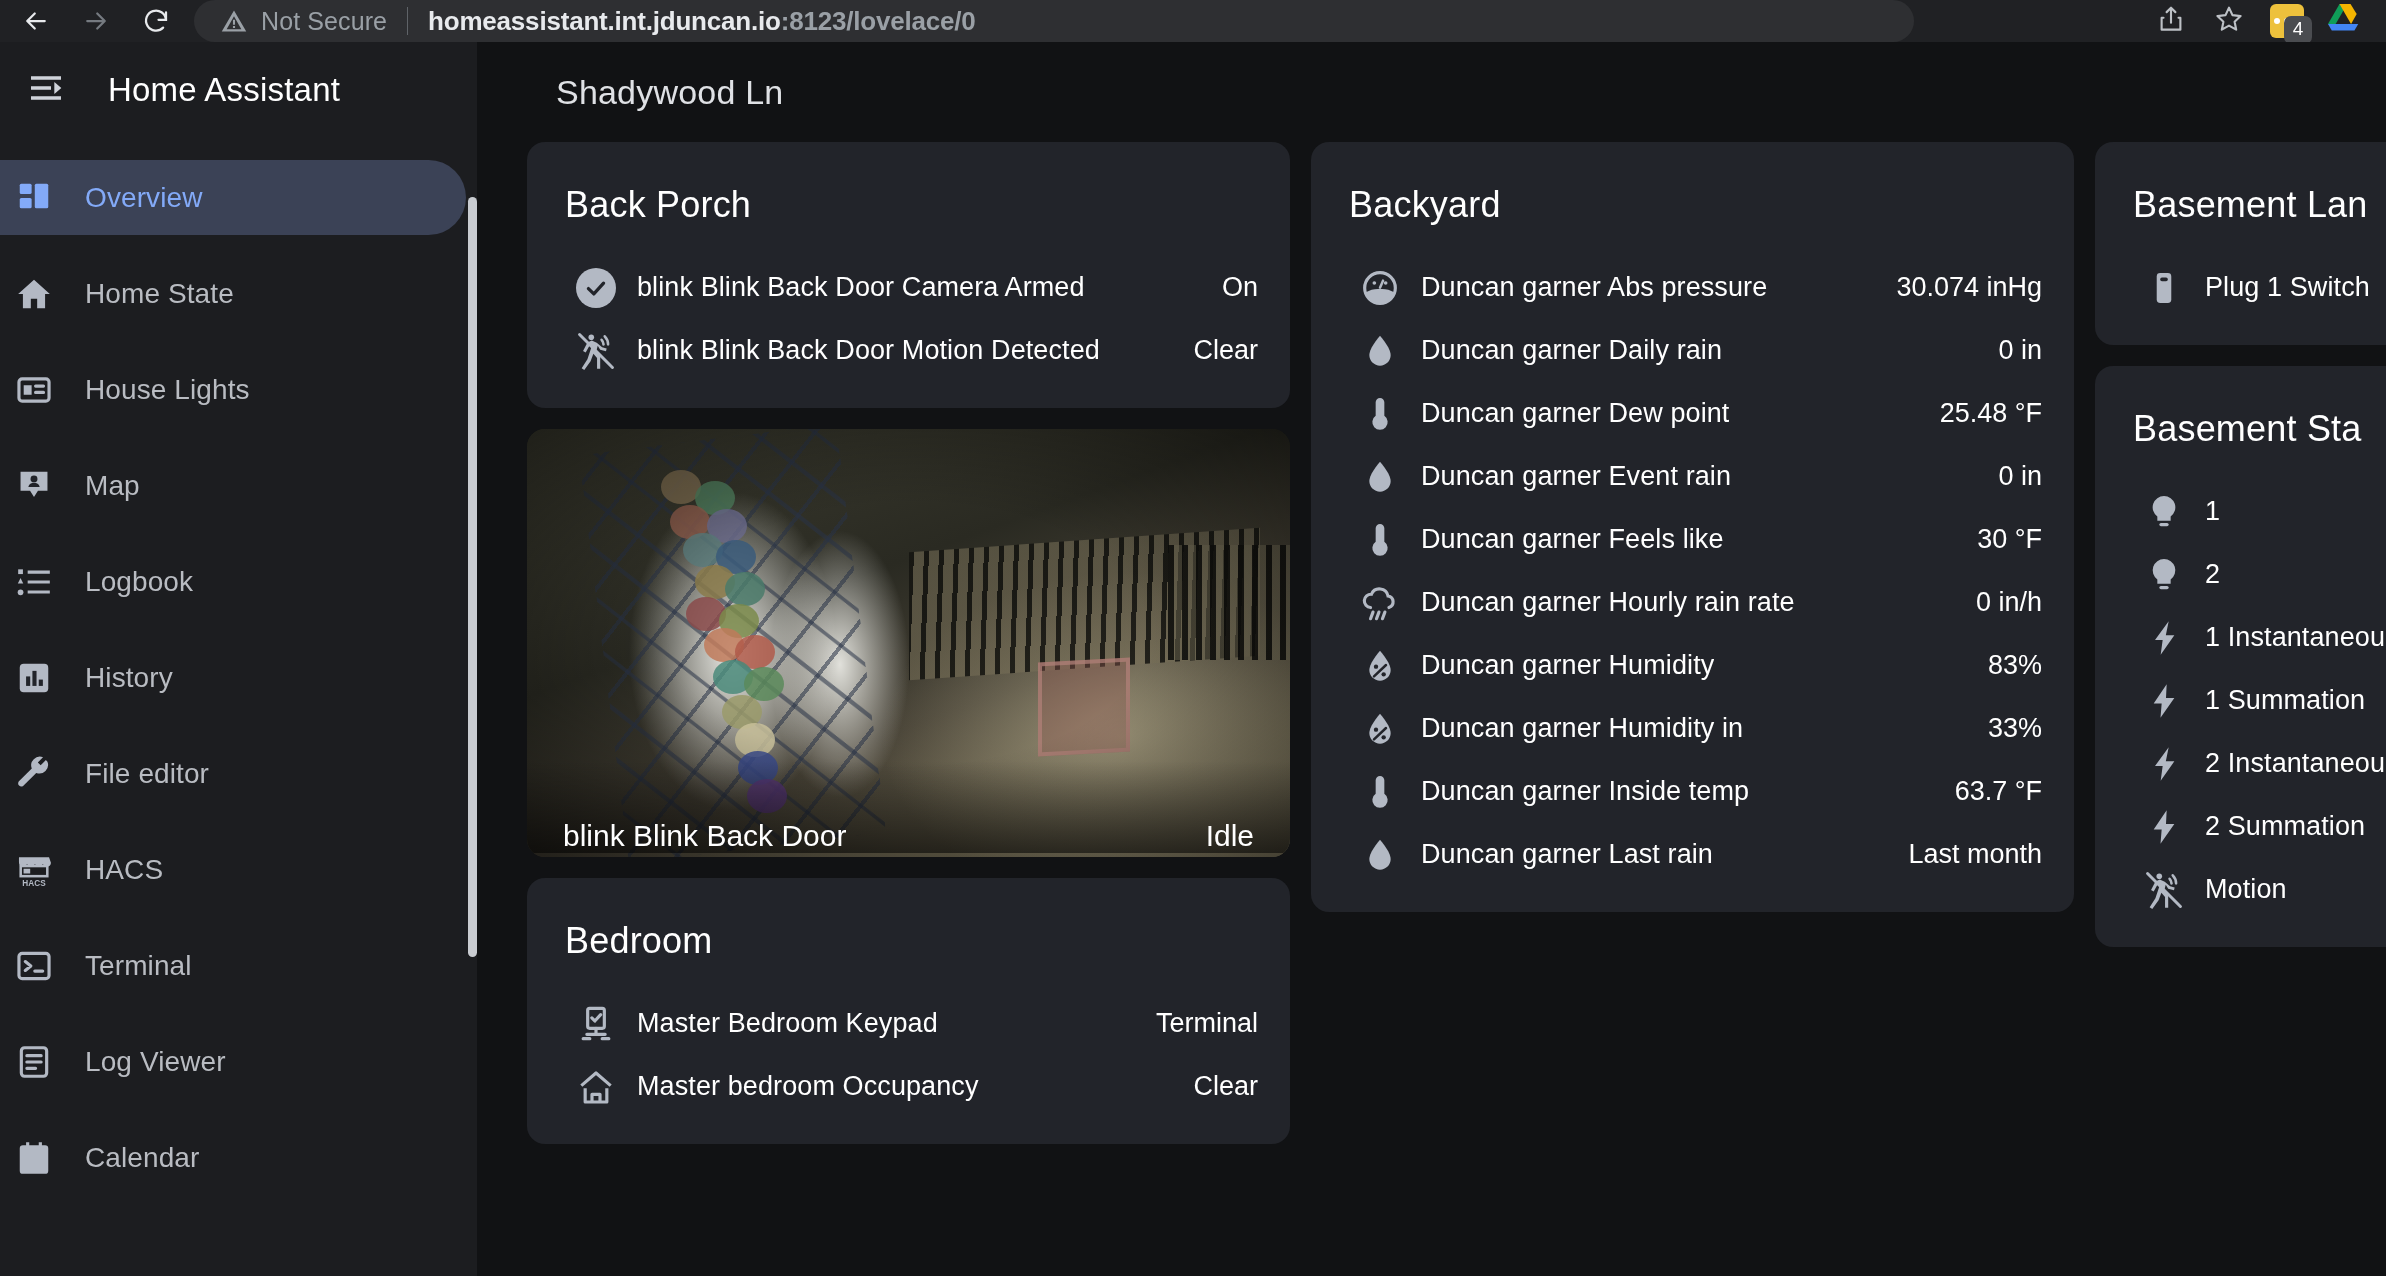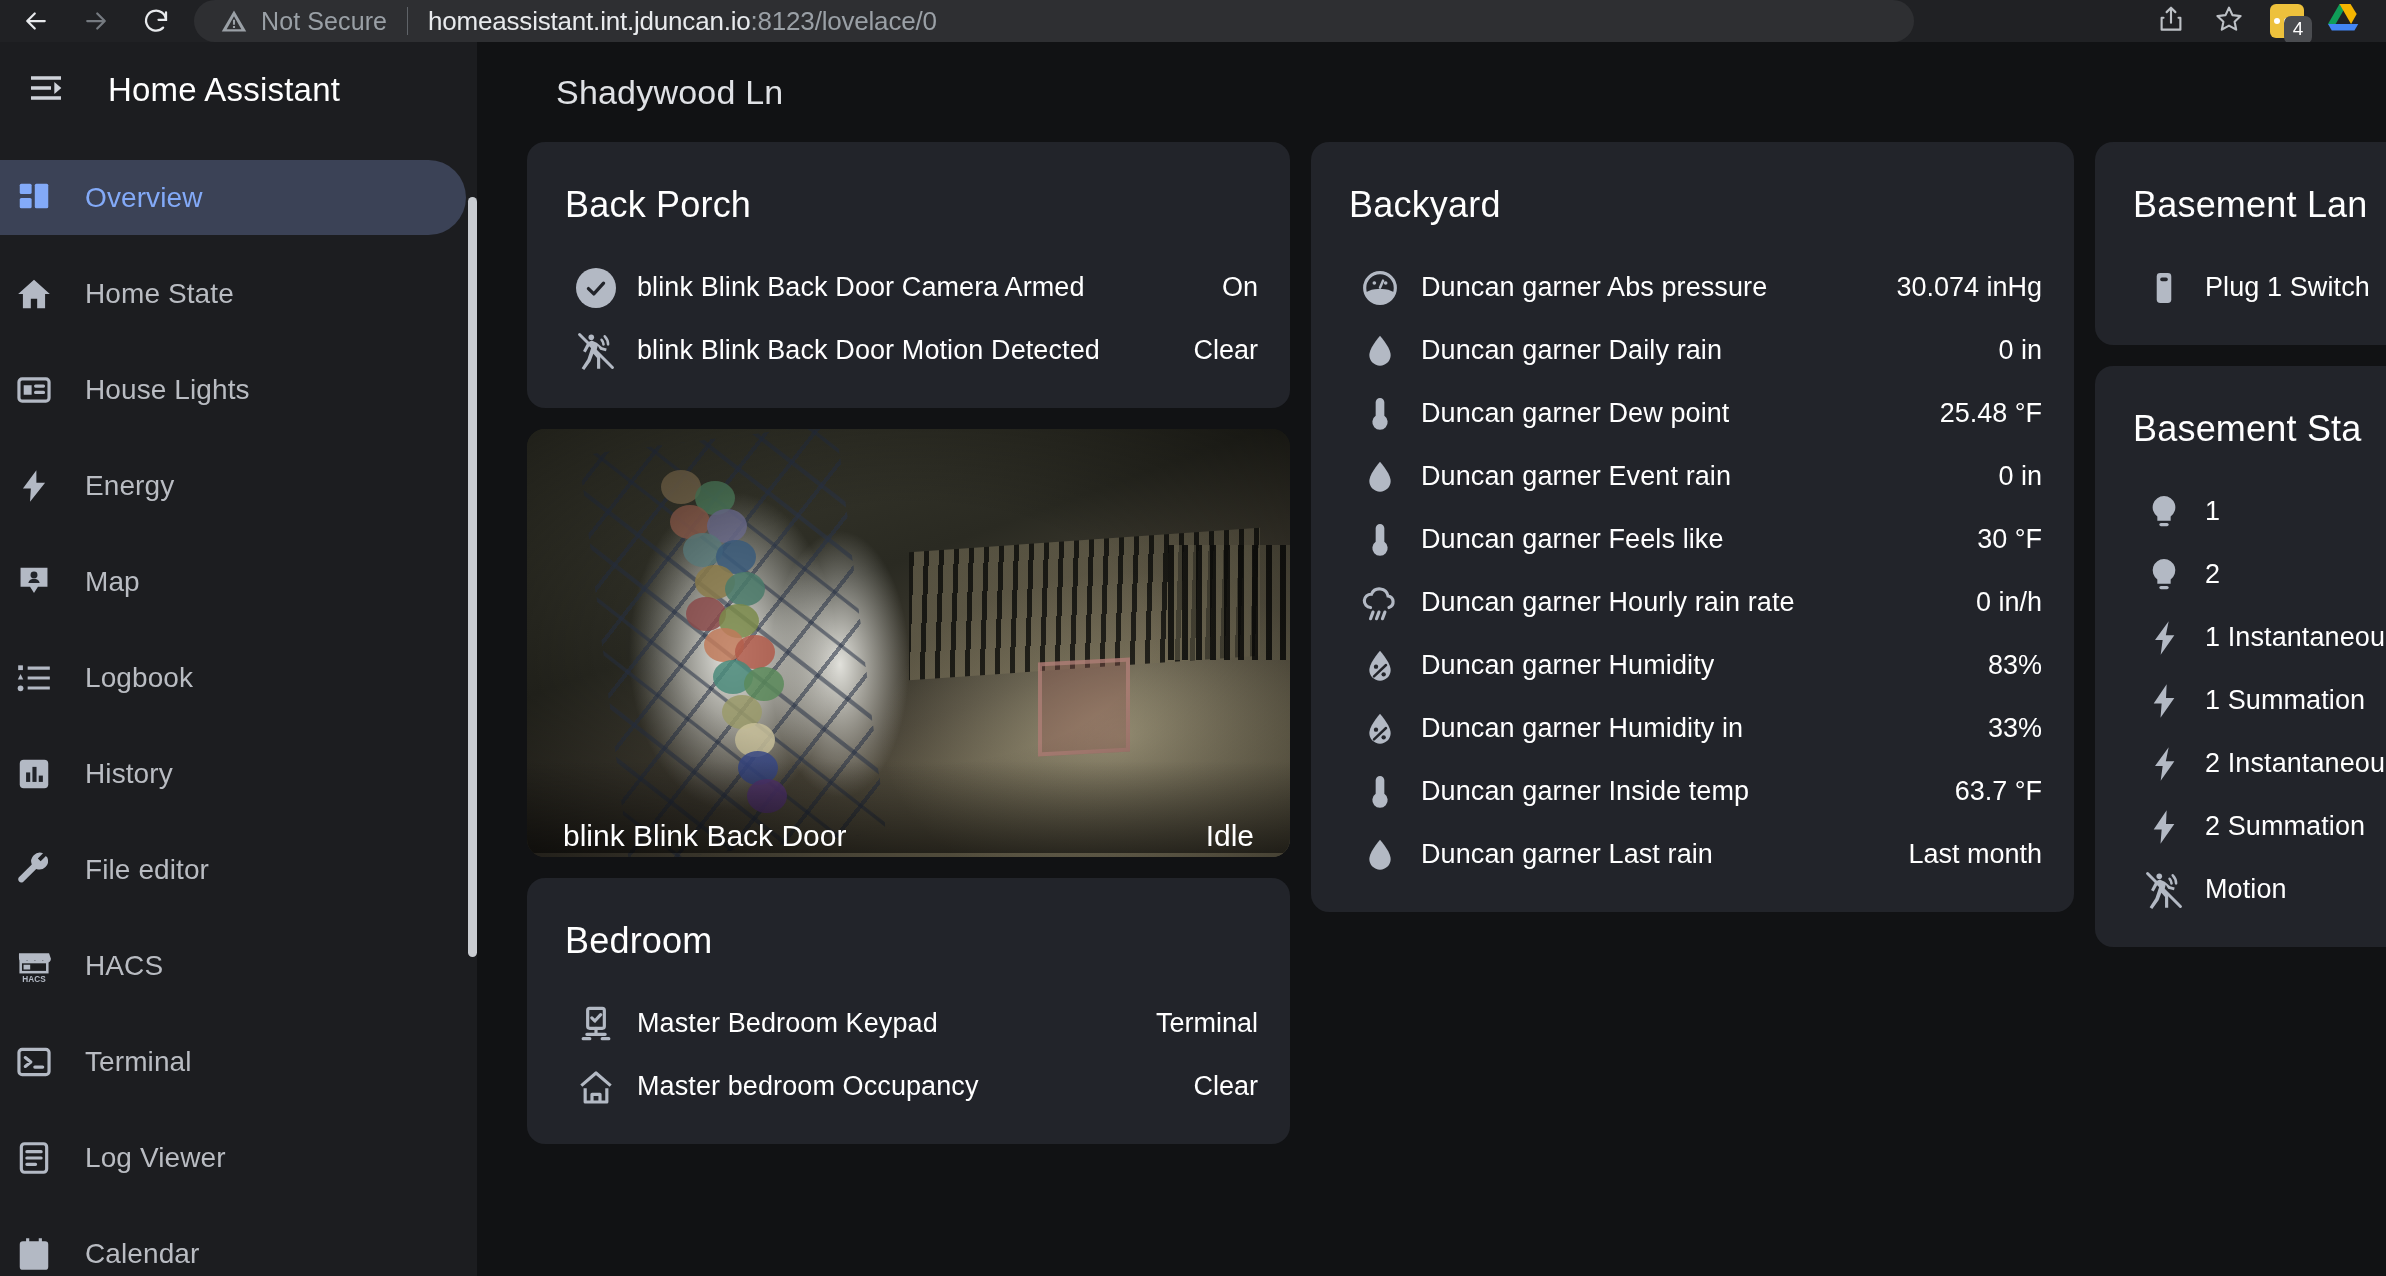--- a/index.html
+++ b/index.html
@@ -36,21 +36,21 @@
   }
   .warn-icon { margin-right: 13px; display: flex; align-items: center; }
   .not-secure {
     color: #9aa0a6; font-size: 25px; letter-spacing: .1px;
     white-space: nowrap;
   }
   .omni-divider {
     width: 1px; height: 28px; background: #5f6368;
     margin: 0 20px;
   }
-  .url-text { font-size: 26px; white-space: nowrap; letter-spacing: -.2px; }
+  .url-text { font-size: 26px; white-space: nowrap; letter-spacing: -.2px; font-weight: bold; }
   .url-host { color: #e8eaed; }
   .url-rest { color: #9aa0a6; }
   .toolbar-right {
     margin-left: auto; display: flex; align-items: center;
     gap: 4px; padding-right: 14px;
   }
   .tb-icon {
     width: 54px; height: 40px;
     display: flex; align-items: center; justify-content: center;
     position: relative;
@@ -339,28 +339,20 @@
         <span class="nav-icon">
           <svg width="38" height="38" viewBox="0 0 24 24" fill="none" stroke="#b3b9c4" stroke-width="2">
               <rect x="2.5" y="5" width="19" height="14" rx="2"></rect>
               <rect x="5.5" y="9" width="5" height="6" fill="#b3b9c4" stroke="none"></rect>
               <path d="M13 9.5h5M13 13.5h5" stroke-linecap="round"></path>
             </svg>
         </span>
         <span class="nav-label">House Lights</span>
       </div>
 
-      <div class="nav-item">
-        <span class="nav-icon">
-          <svg width="38" height="38" viewBox="0 0 24 24" fill="#b3b9c4">
-              <path d="M13.5 2 5 13.5h5L9.5 22 19 10h-5.5z"></path>
-            </svg>
-        </span>
-        <span class="nav-label">Energy</span>
-      </div>
 
       <div class="nav-item">
         <span class="nav-icon">
           <svg width="38" height="38" viewBox="0 0 24 24" fill="#b3b9c4">
               <path d="M3.5 3h17v12h-6l-2.5 4-2.5-4h-6V3z"></path>
               <circle cx="12" cy="7.5" r="2.2" fill="#22242a"></circle>
               <path d="M8.4 12.6c.4-1.7 1.9-2.6 3.6-2.6s3.2.9 3.6 2.6H8.4z" fill="#22242a"></path>
             </svg>
         </span>
         <span class="nav-label">Map</span>

